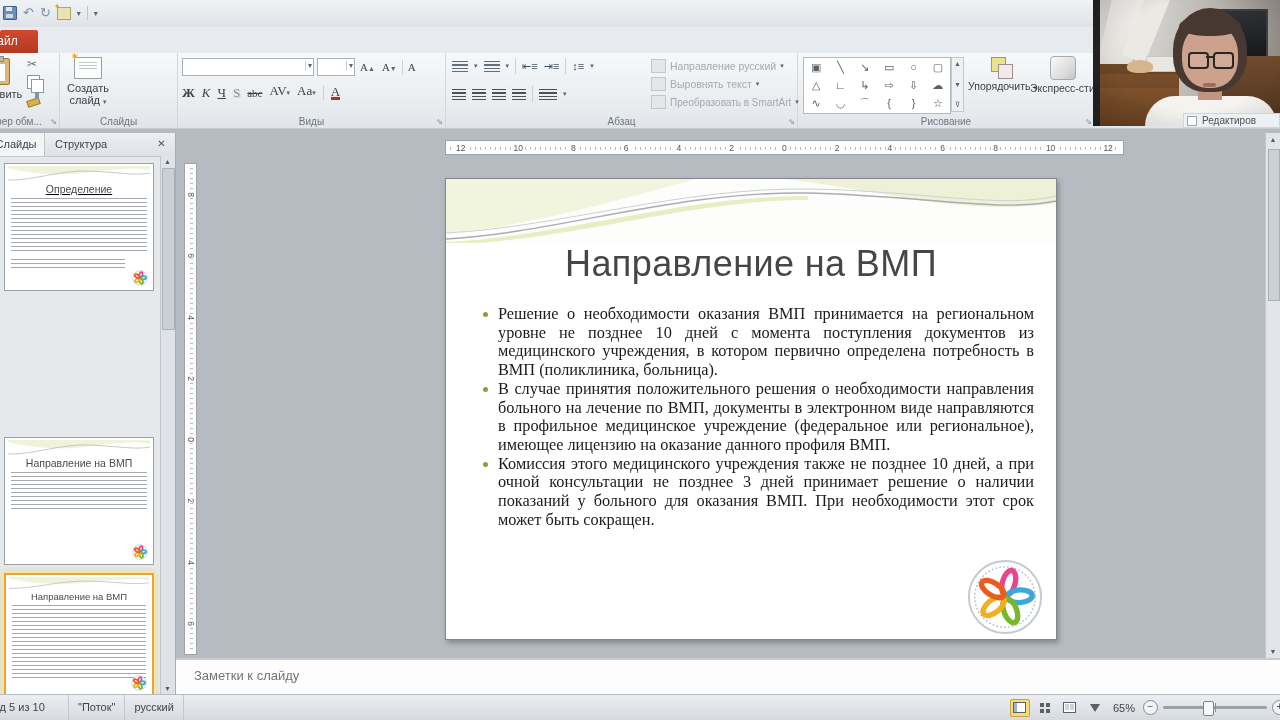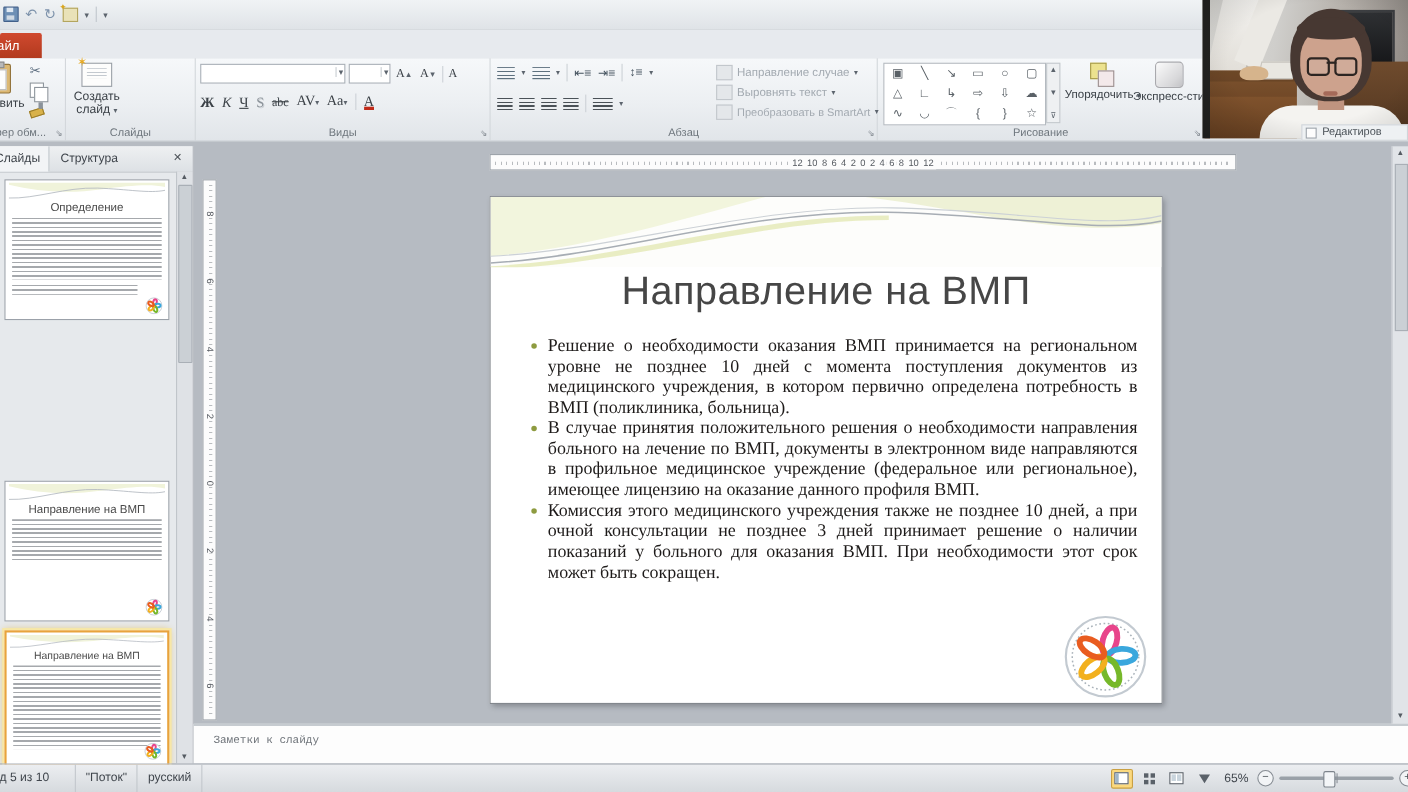--- a/index.html
+++ b/index.html
@@ -150,21 +150,21 @@
   .thumb.sel{border:2px solid #e8a33d;box-shadow:0 0 0 2px #f7e7a6,0 0 7px #e2bf62;}
   .t-title{text-align:center;font-size:10.5px;color:#4a4a4a;margin-top:1px;white-space:nowrap;overflow:hidden;}
   .t-title.small{font-size:9.5px;}
   .t-lines{margin:3px 3px 0 3px;background:repeating-linear-gradient(to bottom,#8f9398 0 1.4px,transparent 1.4px 4px);opacity:.8;}
   .t-logo{position:absolute;right:5px;bottom:4px;width:16px;height:16px;}
   .pscroll{position:absolute;right:0;top:23px;width:14px;bottom:0;background:#dfe2e6;border-left:1px solid #c0c5ca;}
   .ps-arrow{position:absolute;left:0;width:13px;text-align:center;font-size:7px;color:#555b62;}
   .ps-thumb{position:absolute;left:1px;top:12px;width:11px;height:160px;background:#cbd0d5;border:1px solid #a9afb6;border-radius:1px;}
   
   .hruler{position:absolute;left:445px;top:140px;width:679px;height:15px;background:#fcfcfc;border:1px solid #9da3aa;
-      box-sizing:border-box;display:flex;justify-content:center;align-items:center;padding:0 8px;
+      box-sizing:border-box;display:flex;justify-content:space-between;align-items:center;padding:0 8px;
       font-size:8.5px;color:#54595f;}
   .hruler::before{content:"";position:absolute;left:4px;right:4px;top:6px;height:3px;
       background:repeating-linear-gradient(to right,#b9bcbf 0 1px,transparent 1px 5px);}
   .hruler span{position:relative;background:#fcfcfc;padding:0 2px;line-height:12px;}
   .vruler{position:absolute;left:184px;top:163px;width:13px;height:492px;background:#fcfcfc;border:1px solid #9da3aa;
       box-sizing:border-box;display:flex;flex-direction:column;justify-content:space-between;align-items:center;
       padding:26px 0;font-size:8.5px;color:#54595f;}
   .vruler::before{content:"";position:absolute;top:4px;bottom:4px;left:5px;width:3px;
       background:repeating-linear-gradient(to bottom,#b9bcbf 0 1px,transparent 1px 5px);}
   .vruler span{position:relative;background:#fcfcfc;transform:rotate(90deg);line-height:9px;}
@@ -176,21 +176,21 @@
   .sbullets{position:absolute;left:52px;right:22px;top:126px;margin:0;padding:0;list-style:none;
       font-family:"Liberation Serif",serif;font-size:16.3px;line-height:18.7px;color:#1d1a19;text-align:justify;}
   .sbullets li{position:relative;margin:0;}
   .sbullets li::before{content:"";position:absolute;left:-15px;top:7px;width:5px;height:5px;border-radius:50%;background:#8e9b40;}
   .slogo{position:absolute;right:12px;bottom:3px;width:78px;height:78px;}
   .escroll{position:absolute;right:0;top:133px;width:15px;height:525px;background:#e1e4e8;border-left:1px solid #c3c8cd;box-sizing:border-box;}
   .es-thumb{position:absolute;left:2px;top:16px;width:10px;height:150px;background:#cbd0d5;border:1px solid #a9afb6;}
   .es-arrow{position:absolute;left:0;width:14px;text-align:center;font-size:7px;color:#555b62;}
   
   .notesbar{position:absolute;left:176px;top:658px;width:1104px;height:36px;background:#fdfdfd;border-top:2px solid #c6cbd0;
-      box-sizing:border-box;font-size:10px;color:#6f747a;padding:8px 0 0 18px;font-family:Liberation Mono, monospace;}
+      box-sizing:border-box;font-size:13px;color:#6f747a;padding:8px 0 0 18px;}
   .status{position:absolute;left:0;top:694px;width:1280px;height:26px;
       background:linear-gradient(#eceef1,#d6dade);border-top:1px solid #b7bcc2;box-sizing:border-box;
       font-size:11px;color:#3f454c;}
   .st-left{position:absolute;left:0;top:0;height:25px;display:flex;align-items:stretch;}
   .st-item{border-right:1px solid #c2c7cc;line-height:25px;padding:0 9px;white-space:nowrap;}
   .st-slide{overflow:hidden;width:62px;padding:0 6px 0 0;}
   .st-slide span{display:inline-block;margin-left:-27px;line-height:25px;}
   .st-right{position:absolute;right:0;top:0;height:25px;display:flex;align-items:center;gap:5px;}
   .vb{width:18px;height:16px;border:1px solid transparent;border-radius:2px;display:flex;align-items:center;justify-content:center;}
   .vb.sel{background:#fbd97e;border-color:#c9a044;}
@@ -305,21 +305,21 @@
           <span class="pbars"></span>
           <span class="pbars"></span>
           <span class="psep"></span>
           <span class="pbars" style="width:18px;"></span>
             <span class="dd">▾</span>
         </div>
       </div>
       <div class="para-right">
         <div class="pr-item">
           <span class="pr-ic"></span>
-          <span>Направление случае</span>
+          <span>Направление русский</span>
             <span class="dd">▾</span>
         </div>
         <div class="pr-item">
           <span class="pr-ic"></span>
           <span>Выровнять текст</span>
             <span class="dd">▾</span>
         </div>
         <div class="pr-item" style="font-size:10px;">
           <span class="pr-ic"></span>
           <span>Преобразовать в SmartArt</span>
@@ -398,21 +398,21 @@
   <div class="sidepanel">
     <div class="ptabs">
       <div class="ptab active">
           <span>Слайды</span>
         </div>
       <div class="ptab">Структура</div>
       <div class="pclose">✕</div>
     </div>
     <div class="thumbs">
 
-      <div class="thumb" style="top:7px;">
+      <div class="thumb" style="top:7px;text-decoration:underline;">
         <svg class="wave-mini" viewBox="0 0 150 16" preserveAspectRatio="none">
           <path d="M0,2 C30,9 60,10 90,6 C115,3 135,1 150,4 L150,0 L0,0 Z" fill="#f0f3da"></path>
           <path d="M0,14 C25,15 55,4 85,5 C115,6 135,10 150,7" fill="none" stroke="#b3b9c0" stroke-width="0.8"></path>
         </svg>
         <div class="t-title">Определение</div>
         <div class="t-lines" style="height:56px;"></div>
         <div class="t-lines" style="height:9px;margin-top:5px;width:80%;"></div>
         <svg class="t-logo" viewBox="0 0 80 80">
           <circle cx="40" cy="40" r="36" fill="#fff" stroke="#c3cad1" stroke-width="4"></circle>
           <g fill="none" stroke-width="9">

